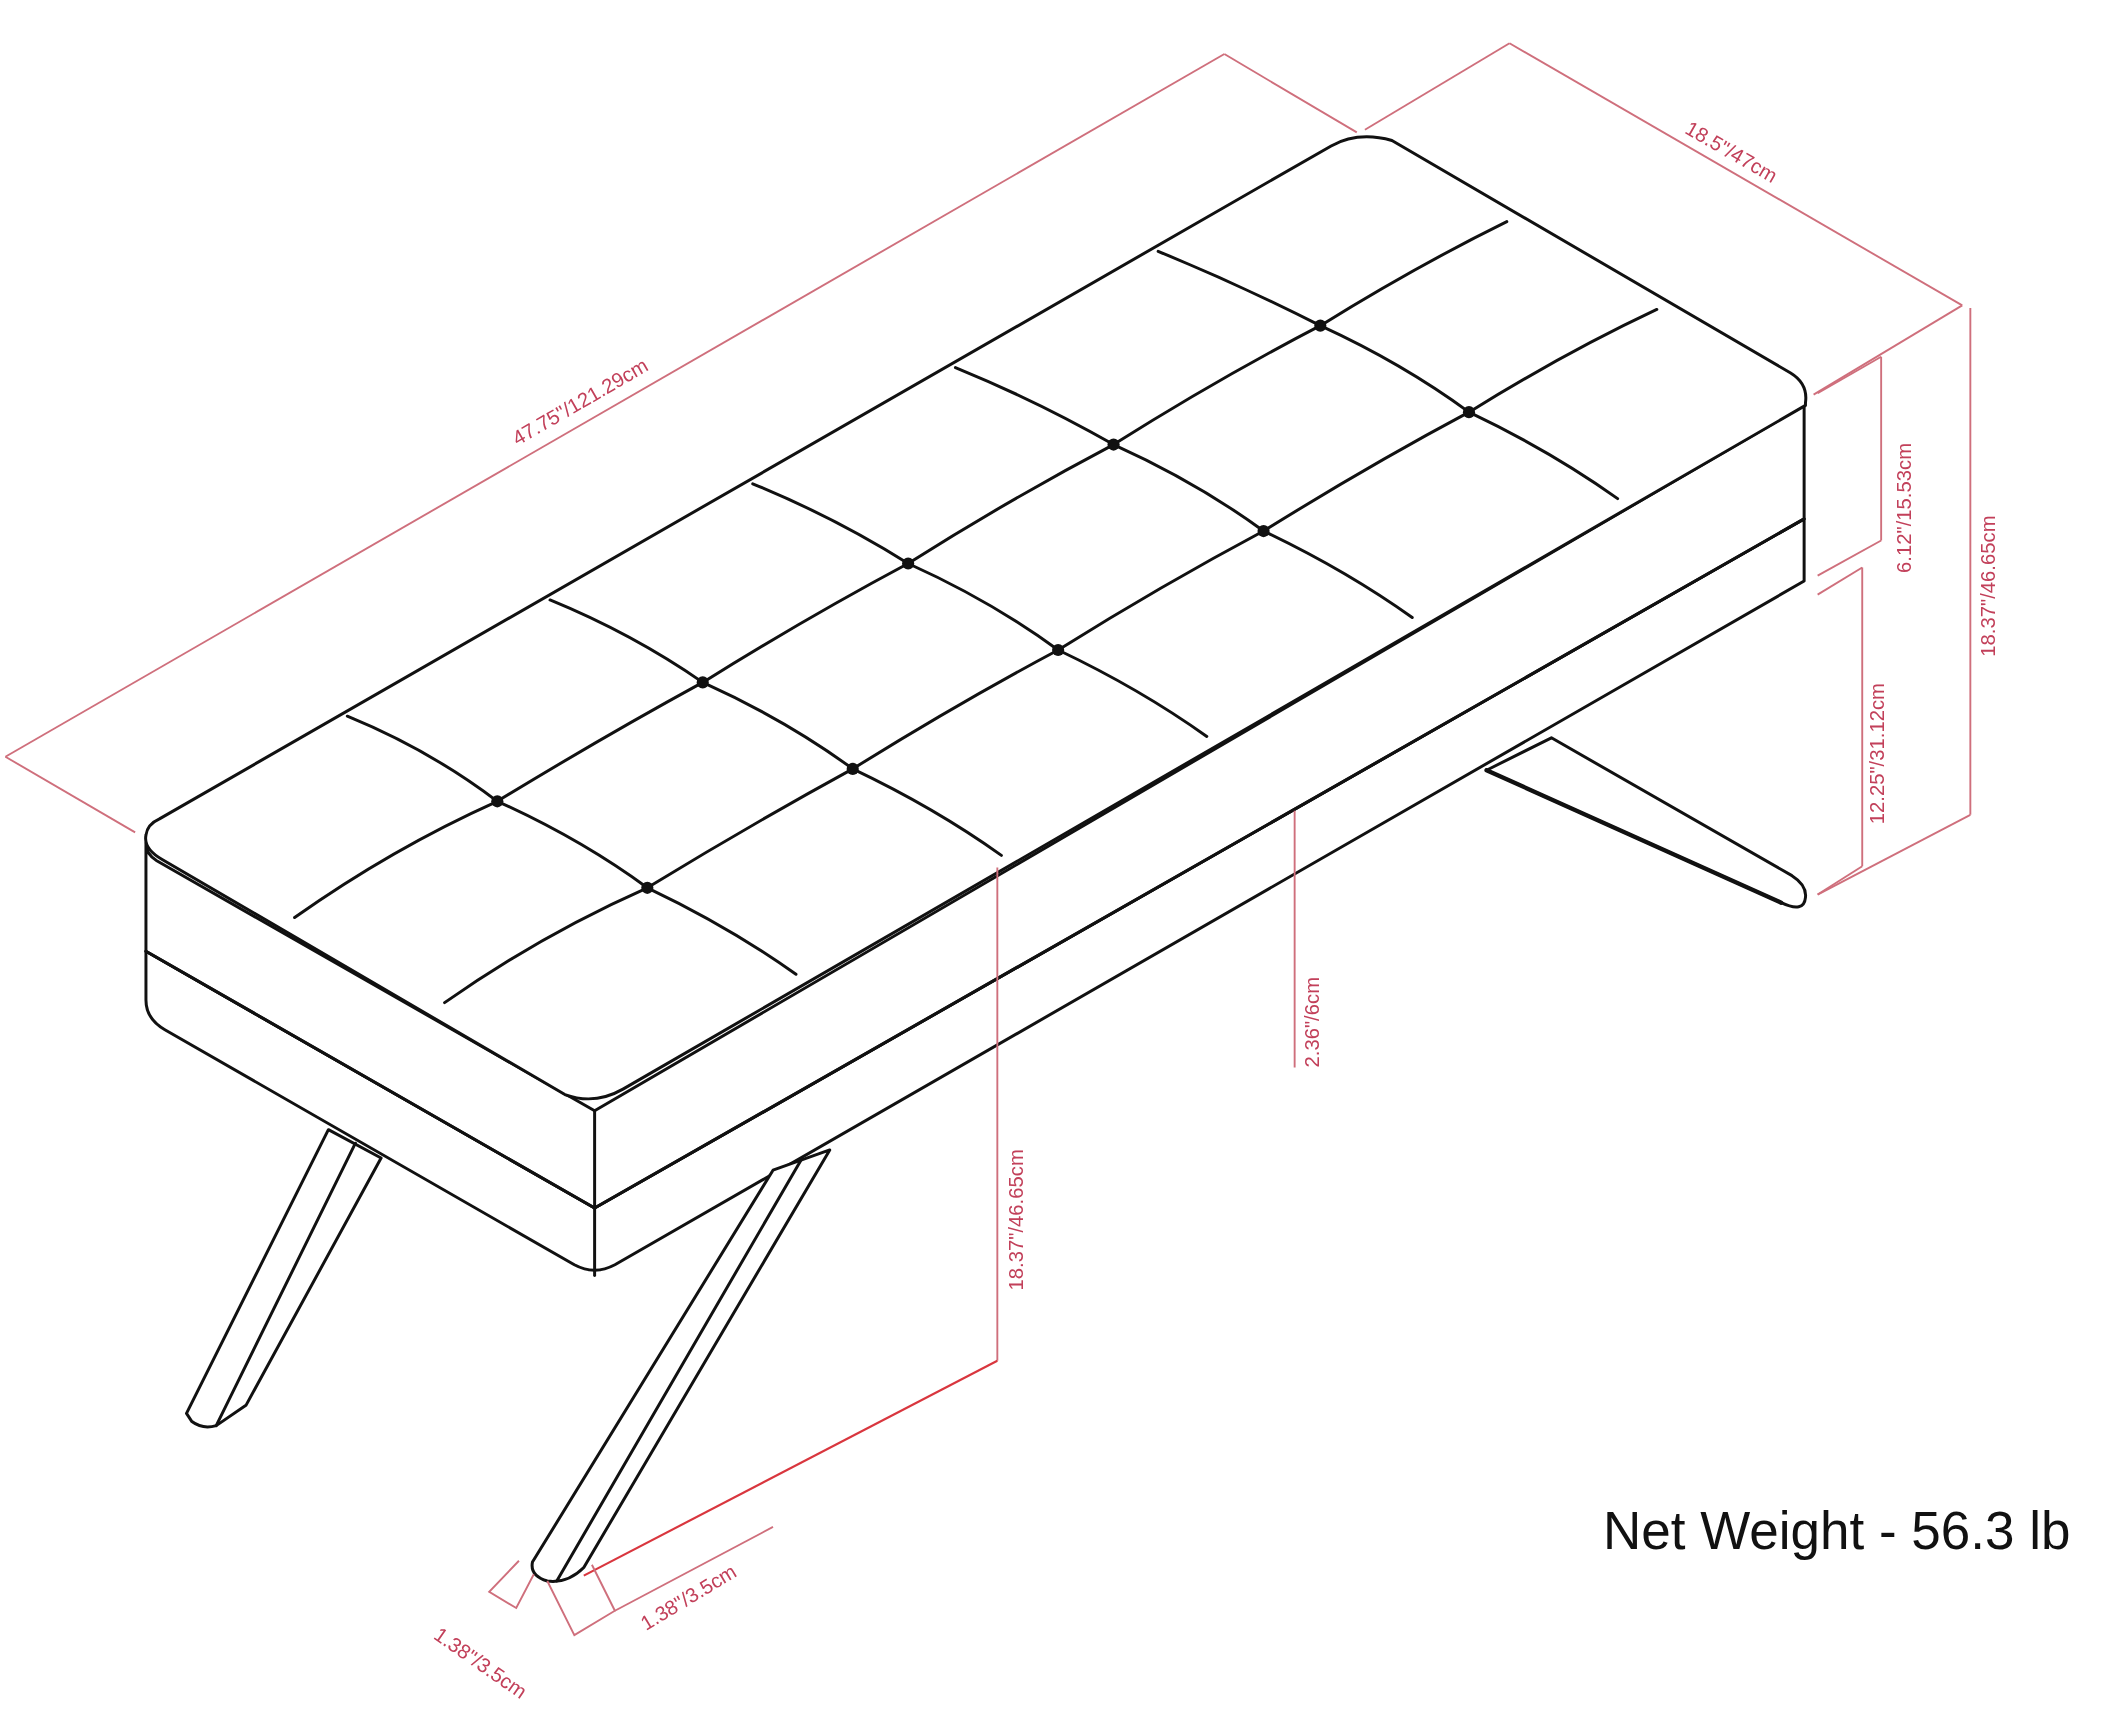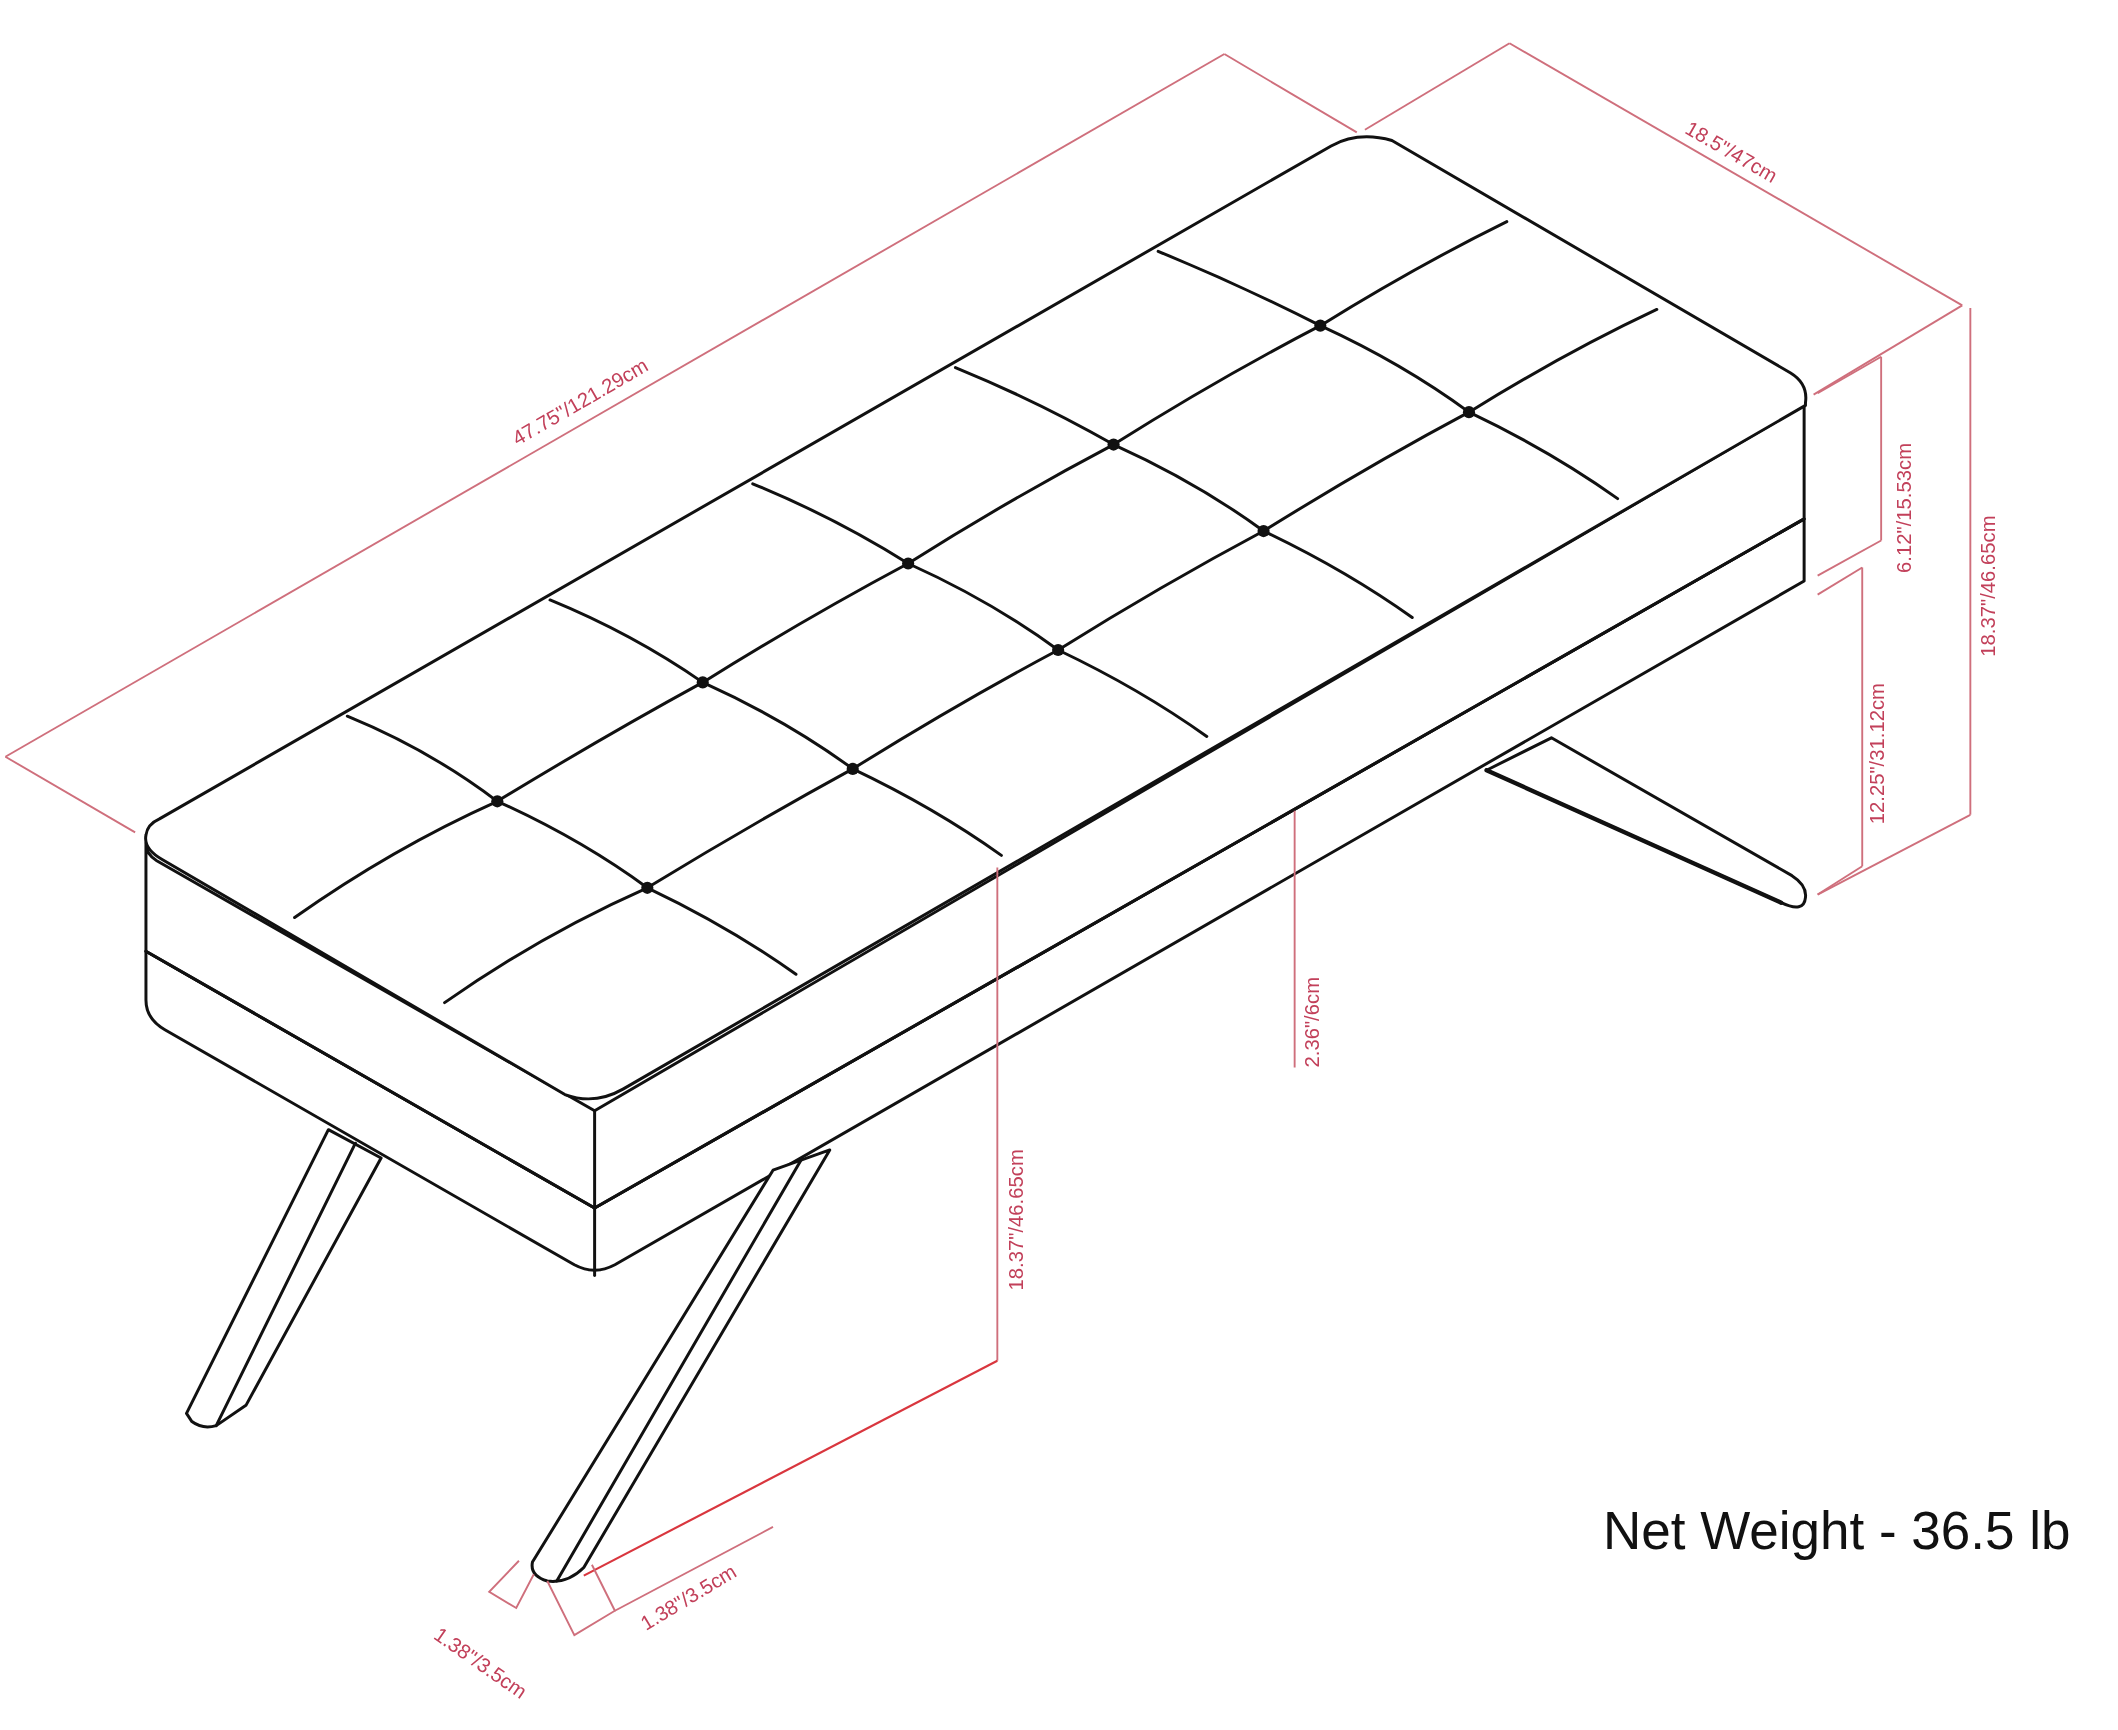--- a/index.html
+++ b/index.html
@@ -114,14 +114,14 @@
 
   <g>
     <path class="dim" d="M395,1165 L382,1190 L362,1178 L384,1155"></path>
     <path class="dim" d="M405,1170 L425,1210 L455,1192 L438,1158"></path>
     <line class="dim" x1="455" y1="1192" x2="572" y2="1130"></line>
     <text class="dim-label" transform="translate(320,1212) rotate(35)">1.38"/3.5cm</text>
     <text class="dim-label" transform="translate(478,1207) rotate(-31)">1.38"/3.5cm</text>
   </g>
 </svg>
 
-<div class="weight">Net Weight - 36.5 lb</div>
+<div class="weight">Net Weight - 56.3 lb</div>
 
 
 </body></html>

